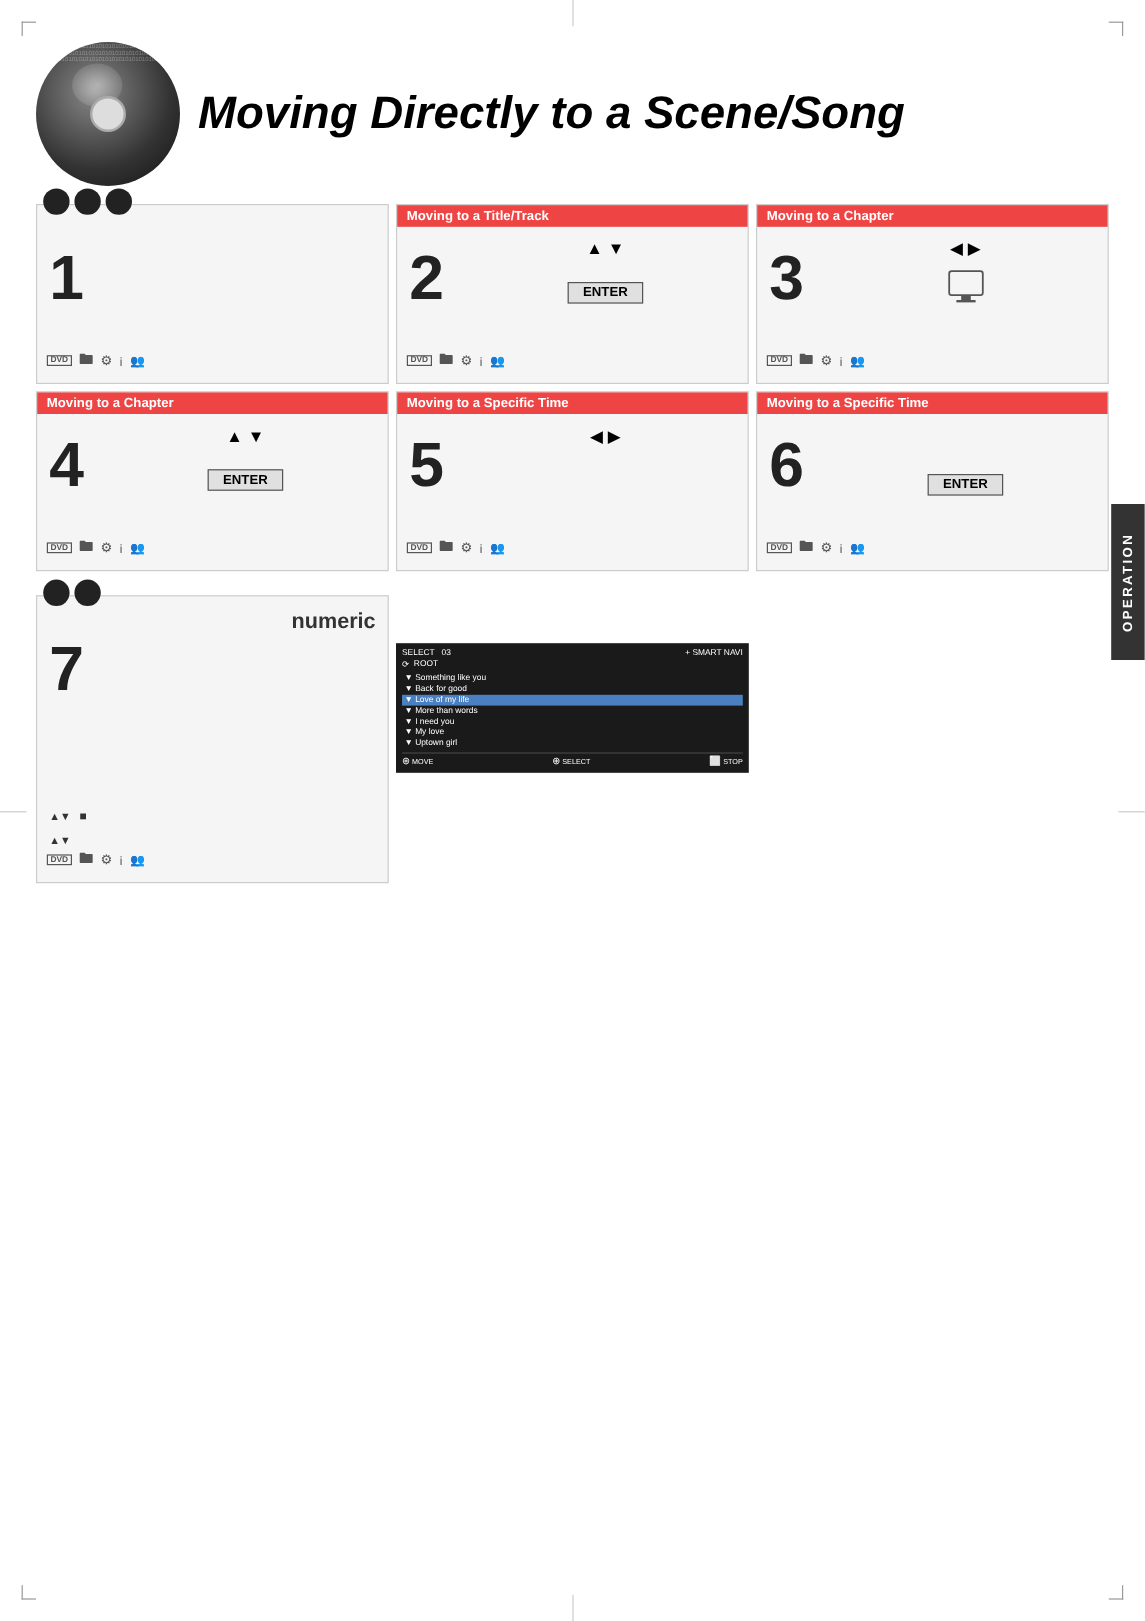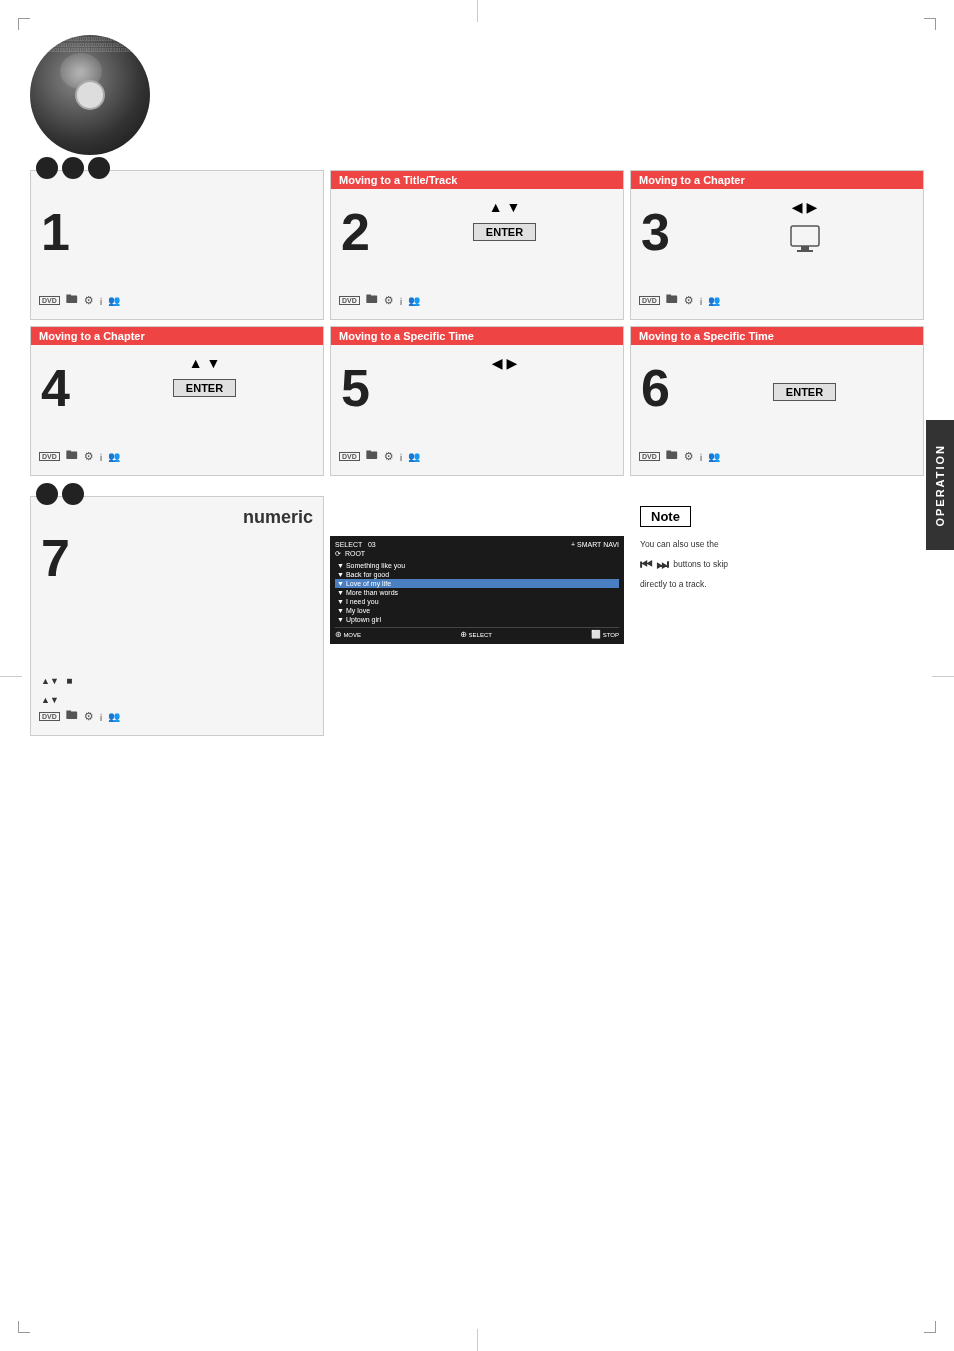--- a/index.html
+++ b/index.html
@@ -200,21 +200,21 @@
       font-size: 14px;
       color: #000;
     }
 
     .enter-key {
       font-size: 11px;
       font-weight: bold;
       border: 1px solid #555;
       padding: 2px 12px;
       background: #e0e0e0;
-      margin-top: 4px;
+      margin-top: 16px;
     }
 
     
     .status-bar {
       position: absolute;
       bottom: 8px;
       left: 8px;
       right: 8px;
       display: flex;
       align-items: center;
@@ -249,20 +249,21 @@
 <div class="crosshair-right"></div>
 
 <div class="header">
   <div class="disc-graphic">
     <div class="disc-outer">
       <div class="disc-binary-text">0101010101010101010101010101010101010101010101010101010101010101010101010101010101010101010101010101010101010101010101010101</div>
       <div class="disc-highlight"></div>
     </div>
     <div class="disc-inner"></div>
   </div>
+  <div class="page-title">Moving Directly to a Scene/Song</div>
 </div>
 
 <div class="operation-sidebar">
   <span class="operation-text">OPERATION</span>
 </div>
 
 <div class="main-content">
 
   <div class="steps-grid">
 
@@ -462,28 +463,16 @@
             <span>SELECT</span>
           </span>
           <span>
             <span style="font-size:8px;">⬜</span>
             <span>STOP</span>
           </span>
         </div>
       </div>
     </div>
 
-    <div style="padding:10px;">
-      <div style="border:1px solid #000;display:inline-block;padding:2px 10px;font-weight:bold;font-size:13px;margin-bottom:10px;">Note</div>
-      <div style="font-size:8.5px;color:#333;line-height:1.8;">
-        <div>You can also use the</div>
-        <div style="display:flex;align-items:center;gap:4px;">
-          <span style="font-size:14px;font-weight:bold;">⏮</span>
-          <span style="font-size:14px;font-weight:bold;">⏭</span>
-          <span>buttons to skip</span>
-        </div>
-        <div>directly to a track.</div>
-      </div>
-    </div>
 
   </div>
 
 </div>
 
 </body></html>

